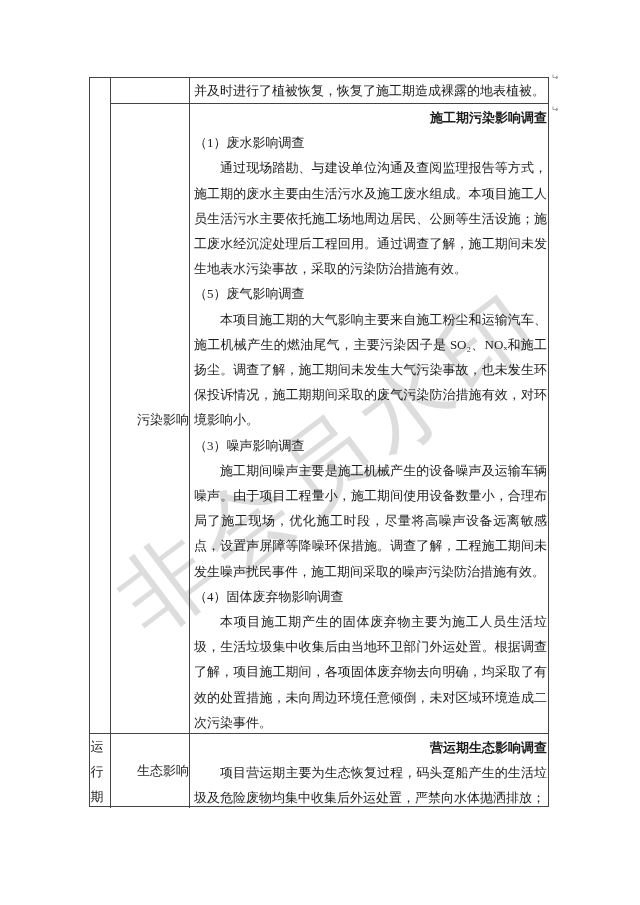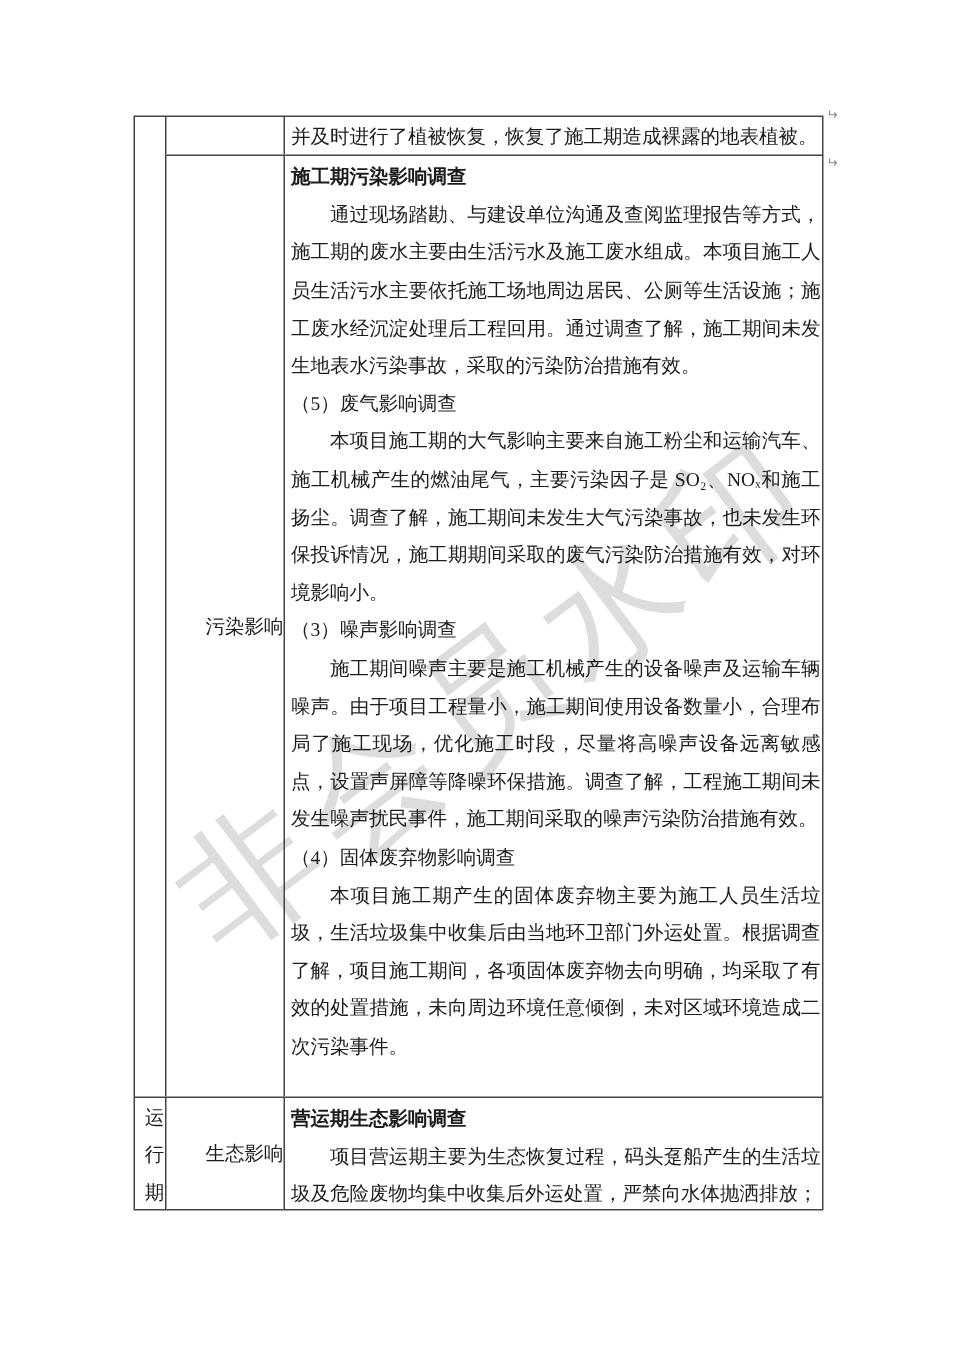--- a/index.html
+++ b/index.html
@@ -34,42 +34,42 @@
     border:1px solid #454545;
     z-index:1;
     display:flex;
     flex-direction:column;
     font-size:13px;
   }
   .top-block { display:flex; height:655px; }
   .col1 {
     width:21px; flex:0 0 21px;
     border-right:1px solid #454545;
-    display:flex; align-items:center; justify-content:flex-end;
+    display:flex; align-items:center; justify-content:flex-start;
   }
   .right-part { flex:1; display:flex; flex-direction:column; }
   .row1 { height:26px; flex:0 0 26px; border-bottom:1px solid #454545; display:flex; }
   .row2 { flex:1; display:flex; }
   .col2 {
     width:79px; flex:0 0 79px;
     border-right:1px solid #454545;
     display:flex; align-items:center; justify-content:flex-end;
   }
   .col3 { flex:1; padding:1px 1px 0 4px; overflow:hidden; }
   .row3 { height:75px; flex:0 0 75px; border-top:1px solid #454545; display:flex; }
   .row3 .col1 { text-align:center; }
   .phase-vert {
     width:14px;
     line-height:25px;
     word-break:break-all;
     text-align:center;
   }
   p { line-height:25.2px; text-align:justify; }
   p.single { text-align:left; white-space:nowrap; line-height:24px; }
-  p.heading { font-weight:bold; text-align:left; }
+  p.heading { font-weight:bold; text-align:right; }
   p.indent { text-indent:2em; }
   .row3 p { line-height:25px;font-family:Liberation Serif, serif; }
   .pmark {
     position:absolute;
     font-size:9px;
     color:#8a8a8a;
     transform:scaleX(-1);
     z-index:2;
     font-family:"DejaVu Sans",sans-serif;
   }
@@ -103,20 +103,21 @@
             <p class="single">并及时进行了植被恢复，恢复了施工期造成裸露的地表植被。</p>
           </div>
         </div>
 
         <div class="row2">
           <div class="col2">
             <span>污染影响</span>
           </div>
           <div class="col3">
             <p class="heading">施工期污染影响调查</p>
+            <p>（1）废水影响调查</p>
             <p class="indent">通过现场踏勘、与建设单位沟通及查阅监理报告等方式，施工期的废水主要由生活污水及施工废水组成。本项目施工人员生活污水主要依托施工场地周边居民、公厕等生活设施；施工废水经沉淀处理后工程回用。通过调查了解，施工期间未发生地表水污染事故，采取的污染防治措施有效。</p>
             <p>（5）废气影响调查</p>
             <p class="indent">本项目施工期的大气影响主要来自施工粉尘和运输汽车、施工机械产生的燃油尾气，主要污染因子是 SO₂、NOₓ和施工扬尘。调查了解，施工期间未发生大气污染事故，也未发生环保投诉情况，施工期期间采取的废气污染防治措施有效，对环境影响小。</p>
             <p>（3）噪声影响调查</p>
             <p class="indent">施工期间噪声主要是施工机械产生的设备噪声及运输车辆噪声。由于项目工程量小，施工期间使用设备数量小，合理布局了施工现场，优化施工时段，尽量将高噪声设备远离敏感点，设置声屏障等降噪环保措施。调查了解，工程施工期间未发生噪声扰民事件，施工期间采取的噪声污染防治措施有效。</p>
             <p>（4）固体废弃物影响调查</p>
             <p class="indent">本项目施工期产生的固体废弃物主要为施工人员生活垃圾，生活垃圾集中收集后由当地环卫部门外运处置。根据调查了解，项目施工期间，各项固体废弃物去向明确，均采取了有效的处置措施，未向周边环境任意倾倒，未对区域环境造成二次污染事件。</p>
           </div>
         </div>
 

